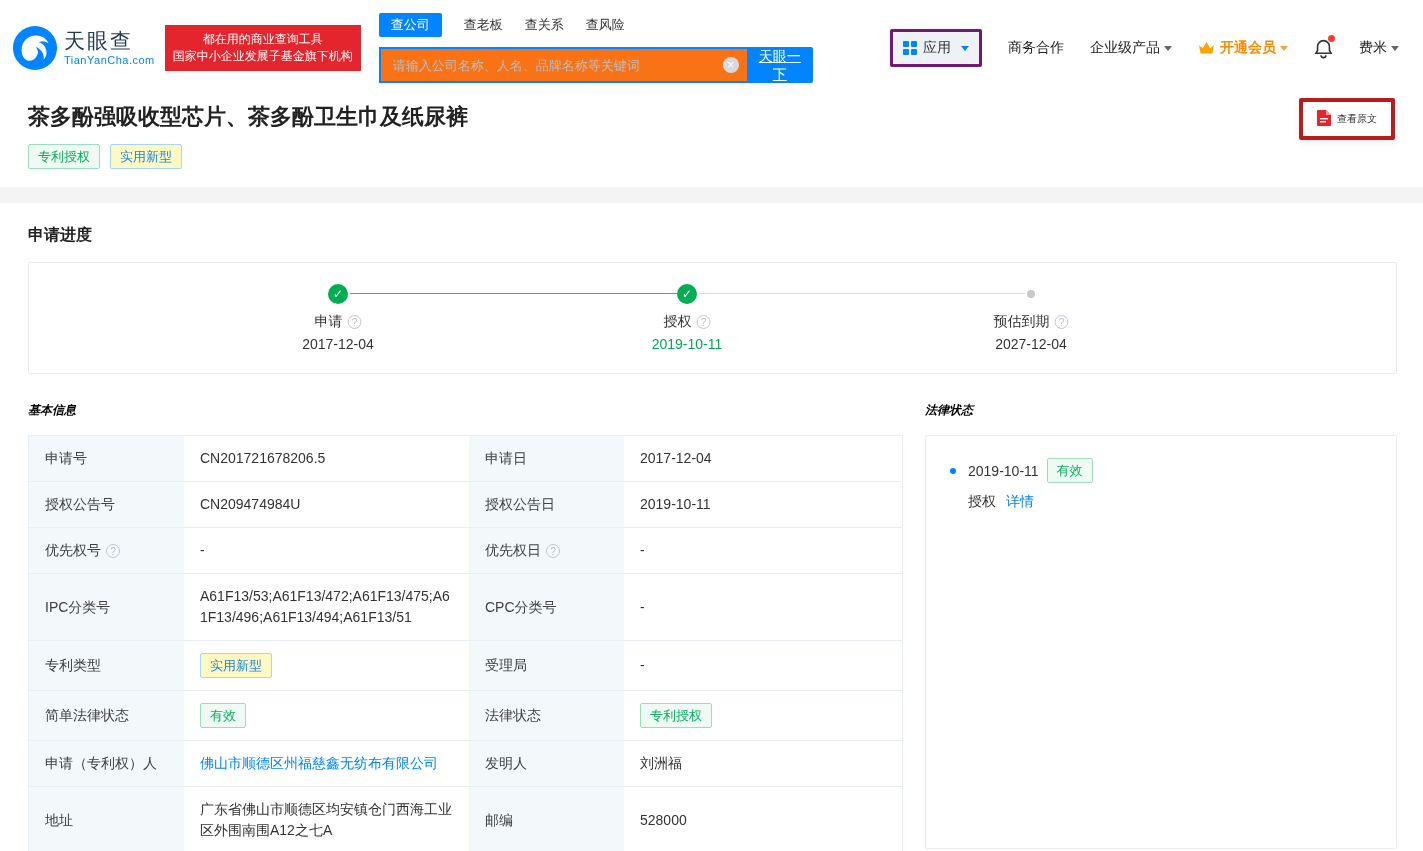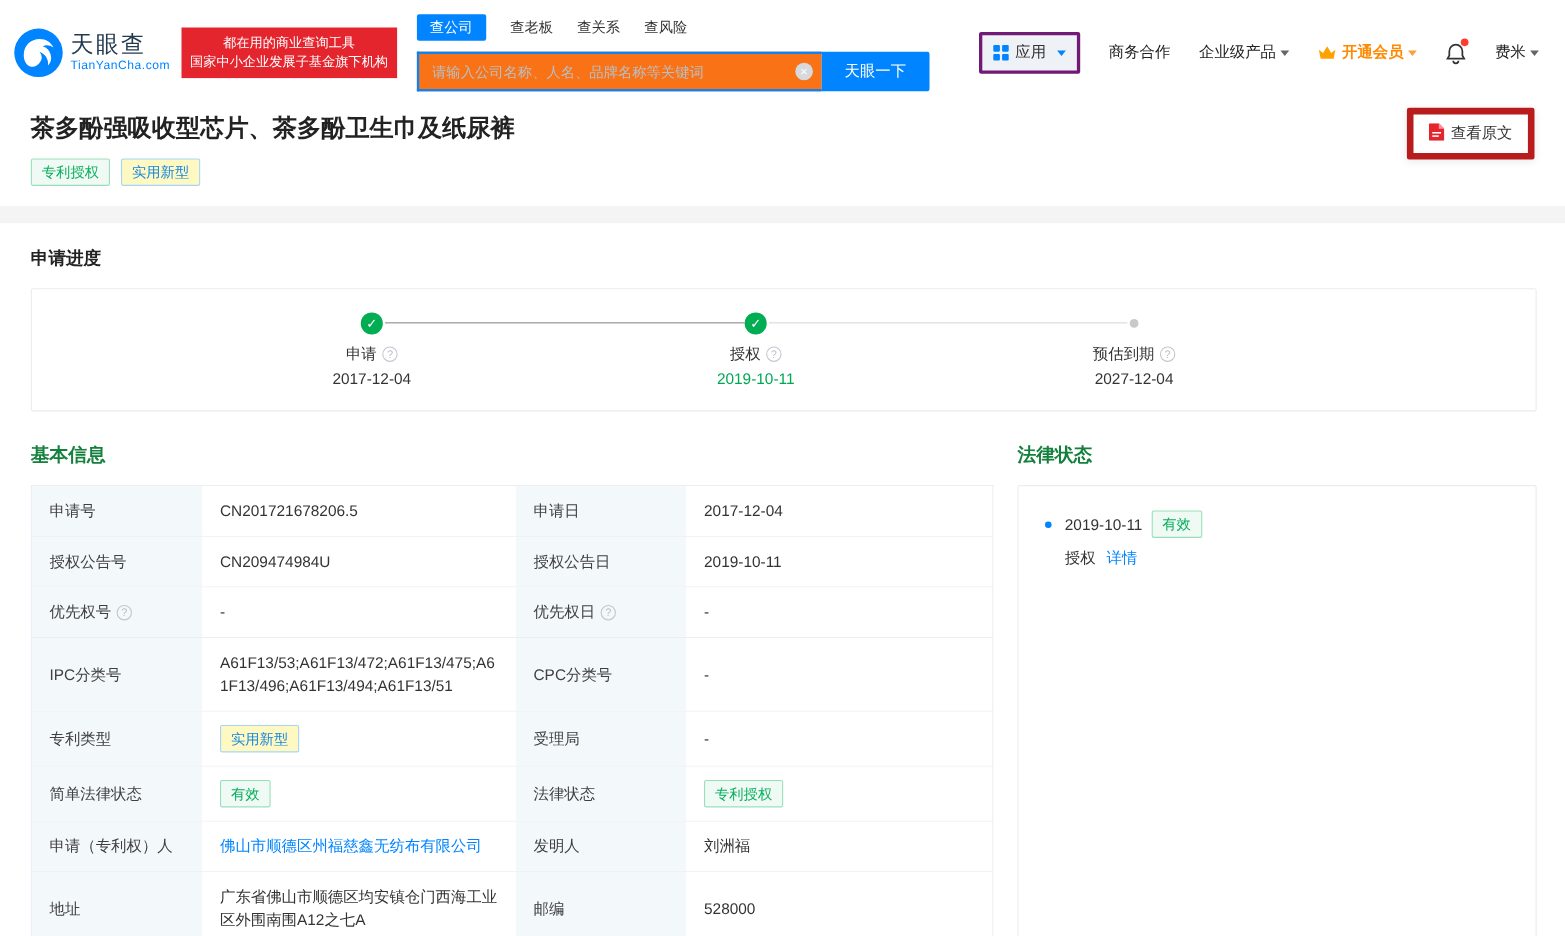--- a/index.html
+++ b/index.html
@@ -44,23 +44,24 @@
     flex:1; border:none; outline:none; font-size:13px; color:#333;
     font-family:inherit; background:transparent;
   }
   .search-input::placeholder { color:#b8bfc6; }
   .clear-icon {
     width:16px; height:16px; border-radius:50%; background:#d6d9dd;
     color:#fff; font-size:12px; line-height:16px; text-align:center;
     cursor:pointer; flex:0 0 auto;
   }
   .search-btn {
-    width:98px; height:36px; background:#0084ff; color:#fff;
+    width:66px; height:36px; background:#0084ff; color:#fff;
     border:none; font-size:14px; cursor:pointer; font-family:inherit;
     border-radius:0 2px 2px 0;
+    text-decoration:underline;
   }
 
   .right-nav { margin-left:auto; display:flex; align-items:center; gap:26px; }
   .apps-btn {
     display:flex; align-items:center; gap:6px;
     background:#eef1f5; border:3px solid #701a75; border-radius:2px;
     padding:7px 10px; cursor:pointer;
   }
   .grid-icon { display:grid; grid-template-columns:6px 6px; grid-gap:2px; }
   .grid-icon i { width:6px; height:6px; background:#0084ff; border-radius:1px; }
@@ -82,24 +83,24 @@
   .page-title { margin:0; font-size:22px; font-weight:bold; color:#222; line-height:30px; }
   .title-tags { margin-top:12px; display:flex; gap:10px; }
   .tag {
     display:inline-block; padding:2px 9px; font-size:13px; line-height:19px;
     border-radius:2px; white-space:nowrap;
   }
   .tag-green { color:#0bae5f; background:#eefaf3; border:1px solid #9adfbd; }
   .tag-blue  { color:#1787e0; background:#fef9c3; border:1px solid #a5d5f6; }
   .view-original {
     position:absolute; right:28px; top:2px;
-    display:flex; gap:6px;
-    background:#fff; border:6px solid #b91c1c; border-radius:2px;
+    display:flex; align-items:center; gap:6px;
+    background:#fff; border:4px solid #b91c1c; border-radius:2px;
     box-shadow:0 2px 8px rgba(0,0,0,0.08);
-    padding:8px 14px; font-size:14px; color:#333; cursor:pointer;
+    padding:8px 14px; font-size:10px; color:#333; cursor:pointer;
   }
 
   .gray-band { height:16px; background:#f4f4f4; }
 
   
   .content { padding-top:22px; background:#fff; }
   .section-heading { margin:0 0 0 28px; font-size:16px; font-weight:bold; color:#222; }
 
   .progress-box {
     position:relative; margin:16px 26px 0 28px; height:112px;
@@ -130,21 +131,21 @@
   .step-date.green { color:#00a854; }
   .q-icon {
     display:inline-block; width:14px; height:14px; margin-left:5px;
     border:1px solid #c3c8cf; border-radius:50%;
     color:#b9bec6; font-size:10px; line-height:13px; text-align:center;
   }
 
   .columns { display:flex; margin-top:28px; padding:0 26px 0 28px; gap:22px; align-items:flex-start; }
   .col-left { width:875px; flex:0 0 auto; }
   .col-right { flex:1; }
-  .col-heading { margin:0; font-size:17px; font-weight:bold; color:#15803d; }
+  .col-heading { margin:0; font-size:12px; font-weight:bold; color:#000000;font-style:italic; }
 
   .info-table {
     margin-top:16px;
     border:1px solid #e9eef4; border-bottom:none;
   }
   .trow {
     display:grid; grid-template-columns:155px 285px 155px 1fr;
     border-bottom:1px solid #e9eef4;
   }
   .tcell { padding:12px 16px; font-size:14px; line-height:21px; display:flex; align-items:center; }

